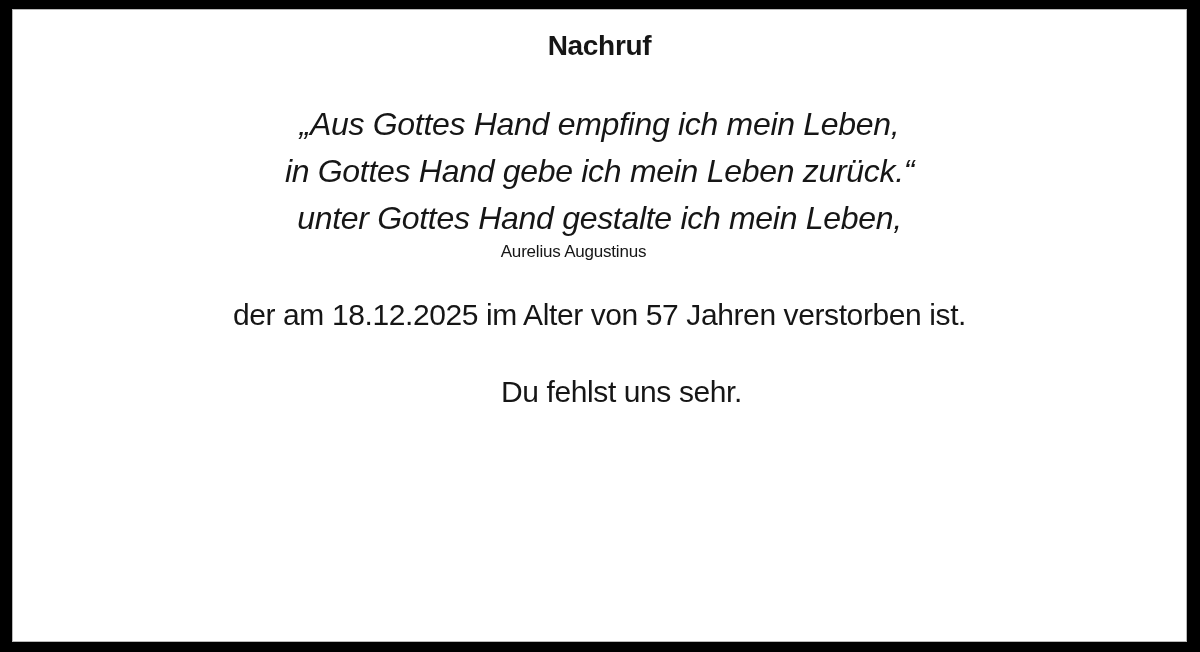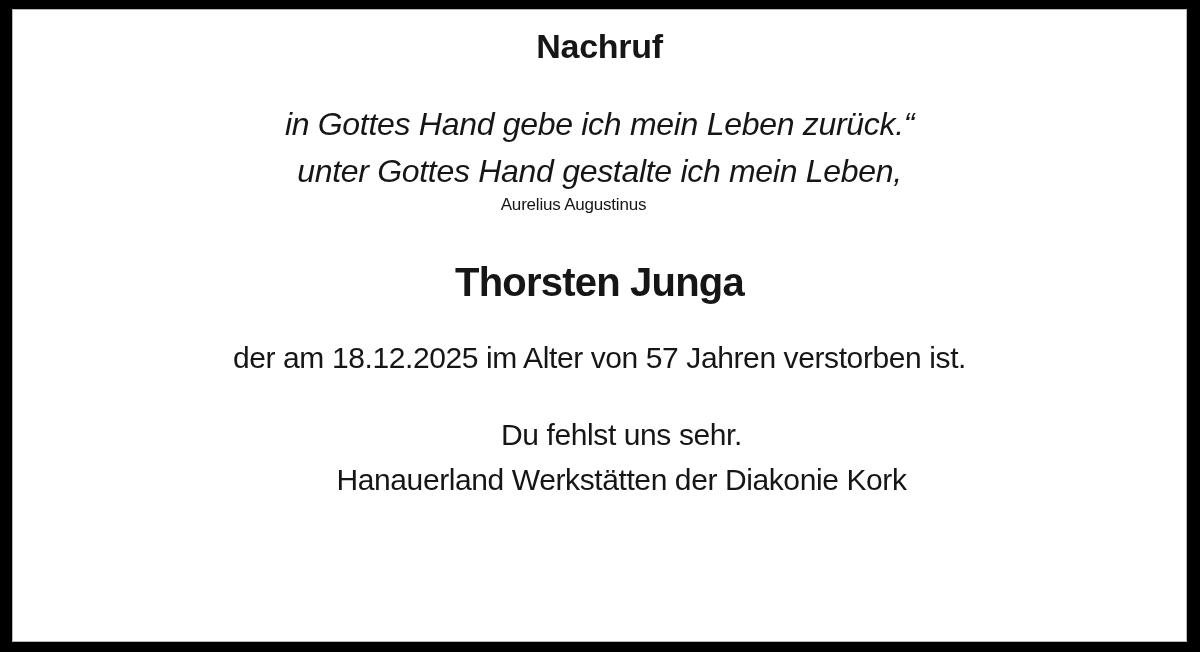--- a/index.html
+++ b/index.html
@@ -17,21 +17,21 @@
     border-color: #000000;
     border-width: 9px 13px 10px 12px;
     box-shadow: inset 0 0 0 1px #b8b8b8;
     font-family: "Liberation Sans", sans-serif;
     color: #161616;
     overflow: hidden;
     text-align: center;
   }
   .title {
     margin: 20px 0 0 0;
-    font-size: 34px;
+    font-size: 28px;
     line-height: 34px;
     font-weight: 700;
     letter-spacing: -0.3px;
   }
   .quote {
     margin-top: 38px;
     font-style: italic;
     font-size: 32px;
     line-height: 47px;
     letter-spacing: -0.3px;
@@ -74,31 +74,30 @@
   }
 </style>
 </head>
 <body>
 
 <div class="page">
 
   <h1 class="title">Nachruf</h1>
 
   <div class="quote">
+    <div>„Aus Gottes Hand empfing ich mein Leben,</div>
     <div>in Gottes Hand gebe ich mein Leben zurück.“</div>
     <div>unter Gottes Hand gestalte ich mein Leben,</div>
   </div>
 
   <div class="attribution-row">
     <span>Aurelius Augustinus</span>
   </div>
 
 
-  <div class="deceased-name">Thorsten Junga</div>
 
   <div class="death-line">der am 18.12.2025 im Alter von 57 Jahren verstorben ist.</div>
 
   <div class="closing">
     <div>Du fehlst uns sehr.</div>
-    <div>Hanauerland Werkstätten der Diakonie Kork</div>
   </div>
 
 </div>
 
 </body></html>

